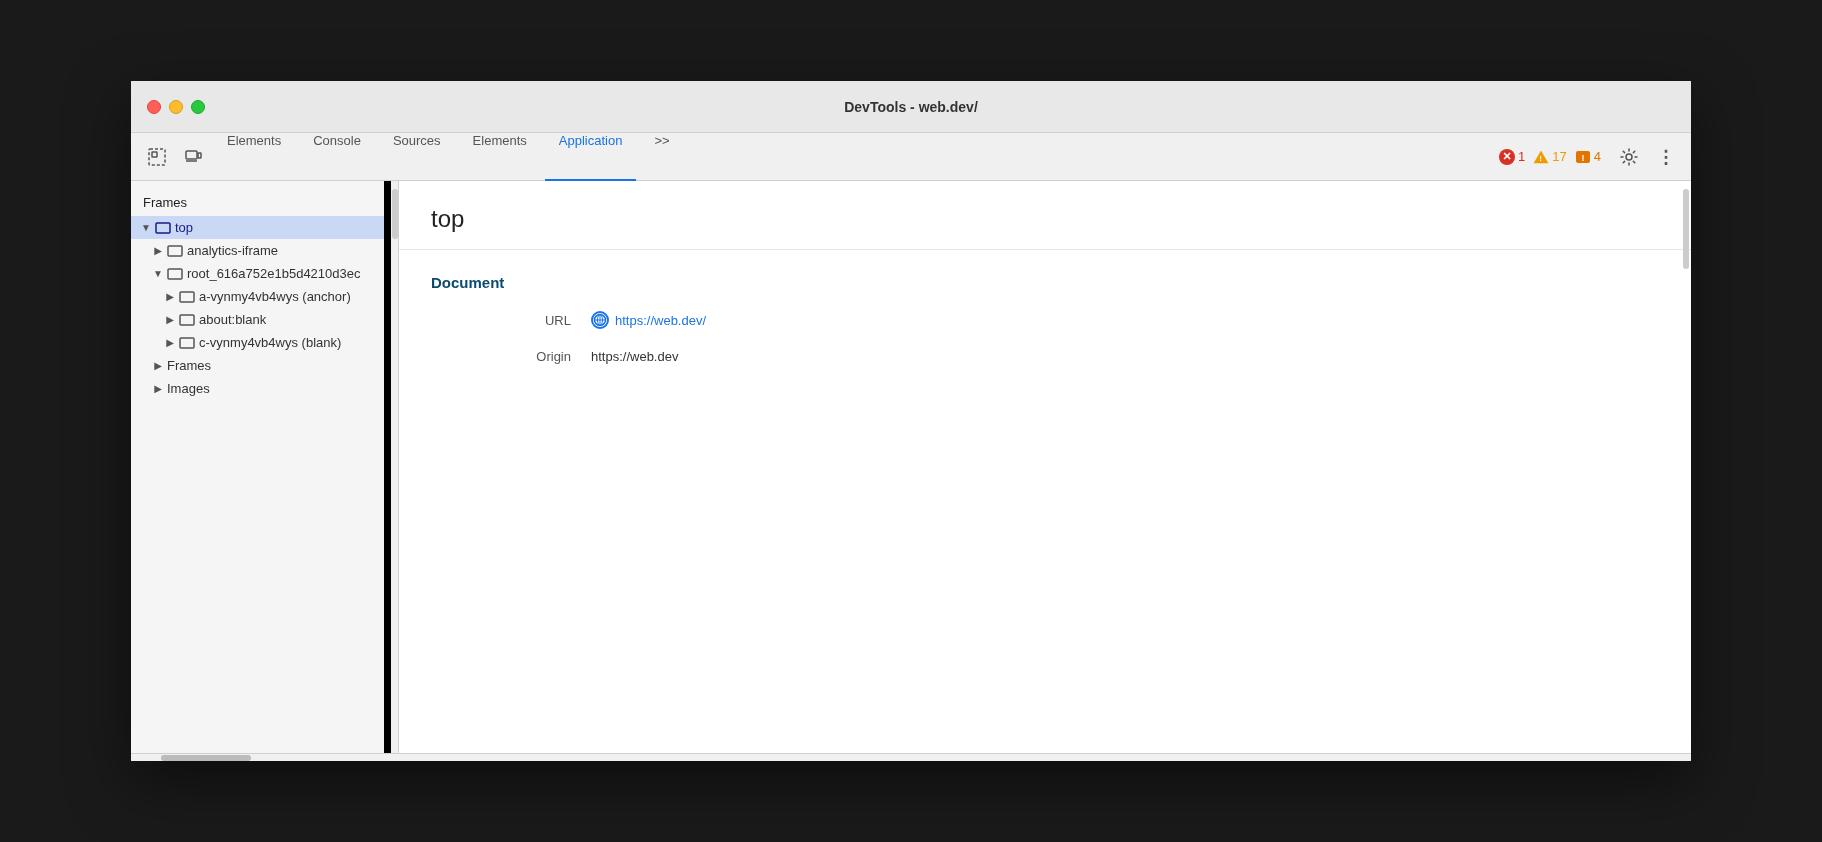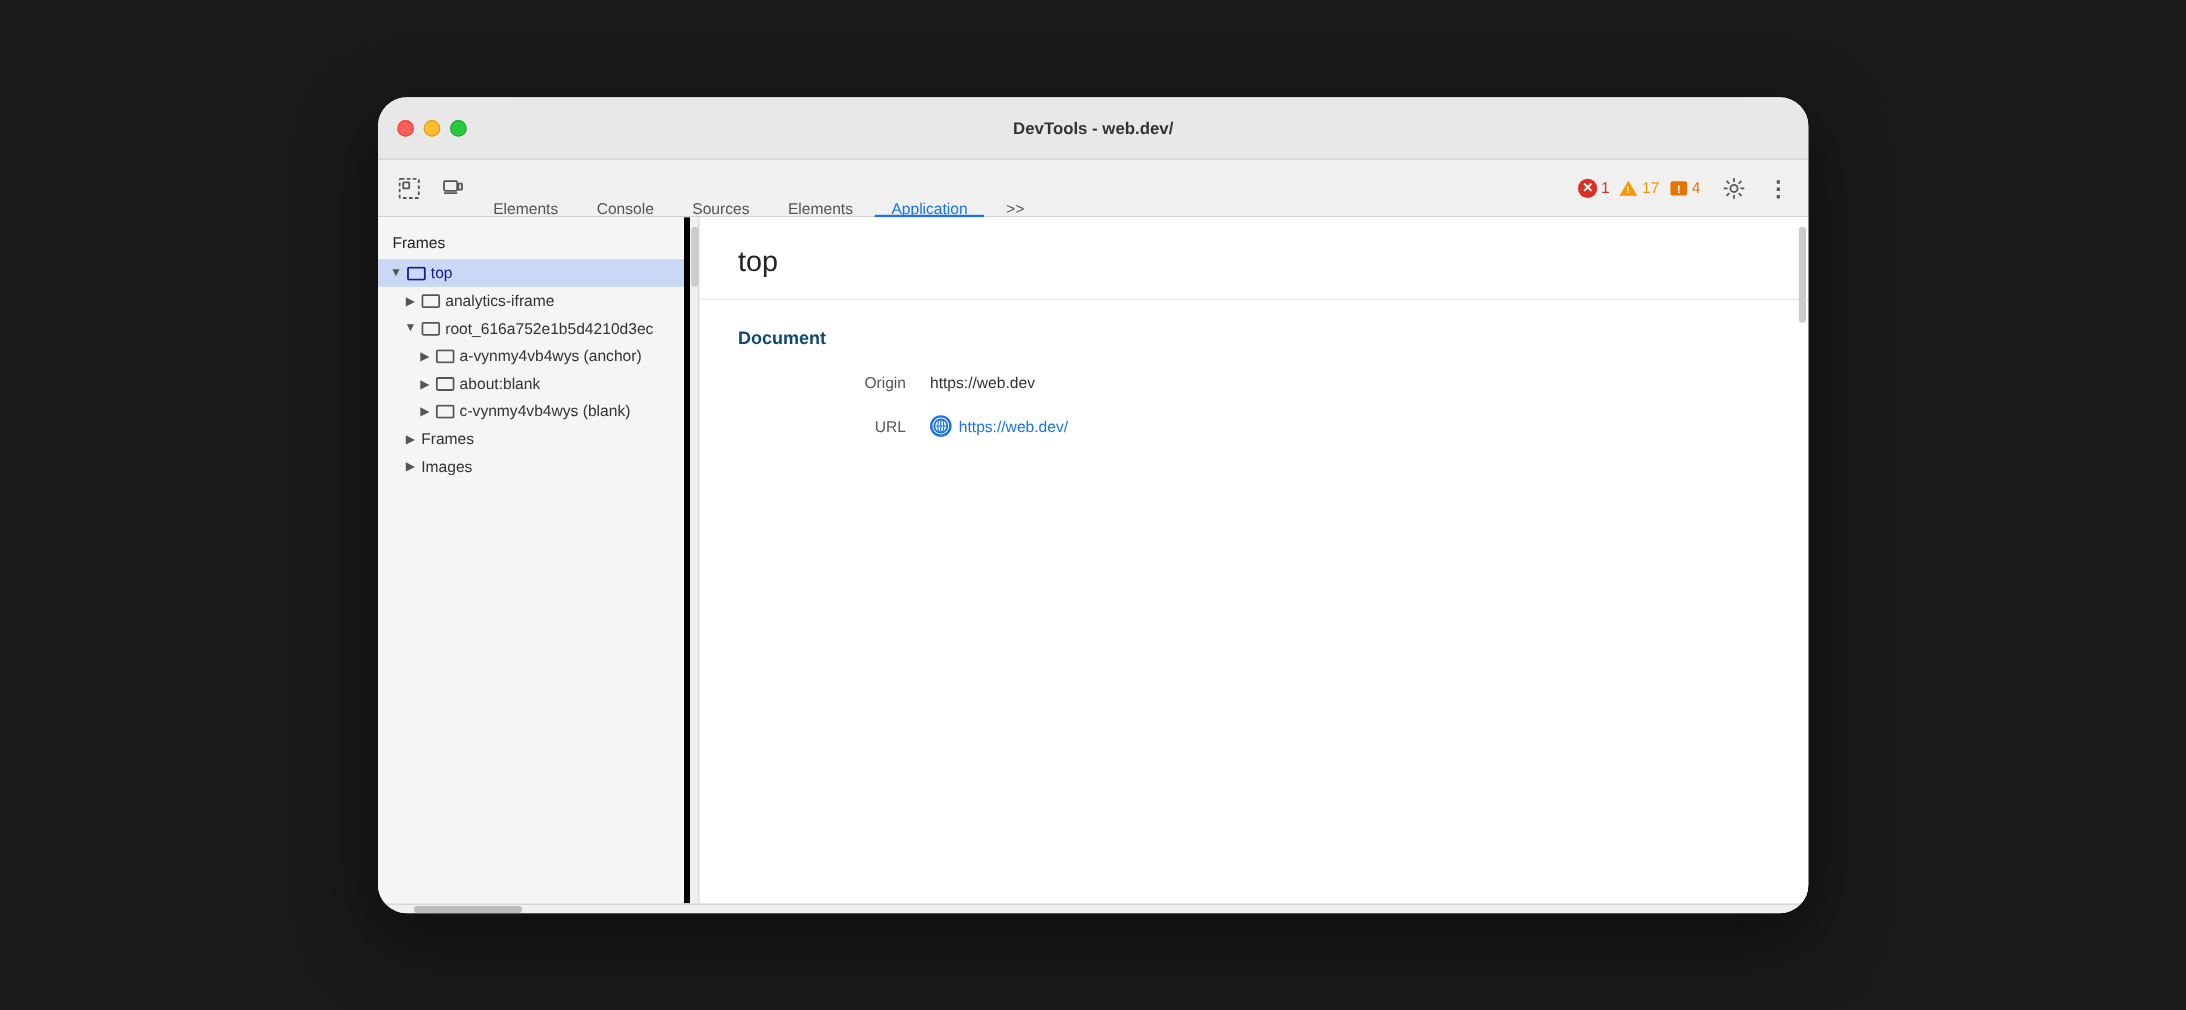--- a/index.html
+++ b/index.html
@@ -7,24 +7,24 @@
       background: #1a1a1a;
       display: flex;
       justify-content: center;
       align-items: center;
       width: 1822px;
       height: 842px;
       font-family: -apple-system, BlinkMacSystemFont, 'Helvetica Neue', Arial, sans-serif;
     }
 
     .window {
-      width: 1192px;
+      width: 1560px;
       height: 680px;
       background: #f5f5f5;
-      border-radius: 24px;
+      border-radius: 1px;
       box-shadow: 0 20px 60px rgba(0,0,0,0.5);
       display: flex;
       flex-direction: column;
       overflow: hidden;
     }
 
     
     .title-bar {
       background: #e8e8e8;
       height: 52px;
@@ -78,21 +78,21 @@
       background: transparent;
       border-radius: 4px;
       cursor: pointer;
       color: #555;
       font-size: 16px;
     }
     .toolbar-tab {
       padding: 0 14px;
       height: 48px;
       display: flex;
-      align-items: flex-end;
+      align-items: flex-start;
       font-size: 13px;
       color: #555;
       cursor: pointer;
       border: none;
       background: transparent;
       position: relative;
     }
     .toolbar-tab.active {
       color: #1a73e8;
     }
@@ -139,21 +139,21 @@
       display: flex;
       flex: 1;
       overflow: hidden;
       background: white;
     }
 
     
     .sidebar {
       width: 260px;
       background: #f5f5f5;
-      border-right: 5px solid #000000;
+      border-right: 7px solid #000000;
       overflow-y: auto;
       flex-shrink: 0;
       padding: 8px 0;
     }
     .sidebar-section-header {
       font-size: 13px;
       font-weight: 500;
       color: #222;
       padding: 6px 12px;
     }
@@ -435,41 +435,41 @@
 
     <div style="width: 8px; background: #f0f0f0; border-right: 1px solid #d0d0d0; flex-shrink: 0; position: relative;">
       <div style="width: 6px; height: 50px; background: #ccc; border-radius: 3px; margin: 8px 1px;"></div>
     </div>
 
     <div class="panel">
       <div class="panel-title">top</div>
 
       <div class="panel-section">
         <div class="panel-section-title">Document</div>
-
-        <div class="info-row">
-          <span class="info-label">Origin</span>
-          <span class="info-value">https://web.dev</span>
-        </div>
 
         <div class="info-row">
           <span class="info-label">URL</span>
           <span class="info-value">
             <span class="circle-icon">
               <svg width="14" height="14" viewBox="0 0 14 14" fill="none">
                 <circle cx="7" cy="7" r="5.5" stroke="#1a73e8" stroke-width="1.5" fill="none"></circle>
                 <line x1="7" y1="1.5" x2="7" y2="12.5" stroke="#1a73e8" stroke-width="1"></line>
                 <line x1="1.5" y1="7" x2="12.5" y2="7" stroke="#1a73e8" stroke-width="1"></line>
                 <ellipse cx="7" cy="7" rx="2.5" ry="5.5" stroke="#1a73e8" stroke-width="1" fill="none"></ellipse>
               </svg>
             </span>
             <a class="info-value-link">https://web.dev/</a>
           </span>
         </div>
 
+        <div class="info-row">
+          <span class="info-label">Origin</span>
+          <span class="info-value">https://web.dev</span>
+        </div>
+
       </div>
 
       <div style="position: absolute; right: 2px; top: 8px;">
         <div style="width: 6px; height: 80px; background: #ccc; border-radius: 3px;"></div>
       </div>
     </div>
   </div>
 
   <div style="height: 8px; background: #f0f0f0; border-top: 1px solid #d0d0d0; display: flex; align-items: center; flex-shrink: 0; position: relative;">
     <div style="position: absolute; left: 30px; width: 90px; height: 6px; background: #bbb; border-radius: 3px;"></div>

